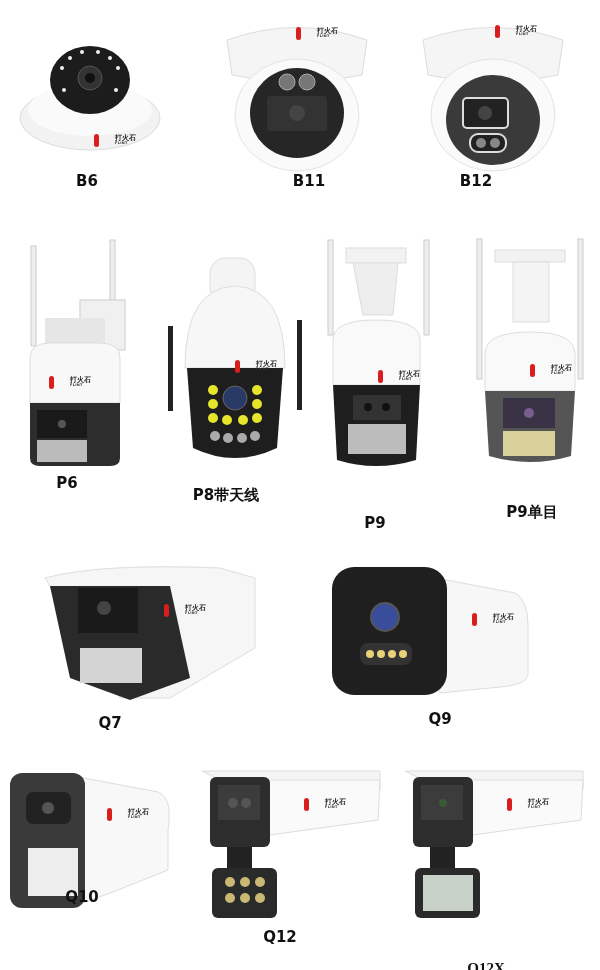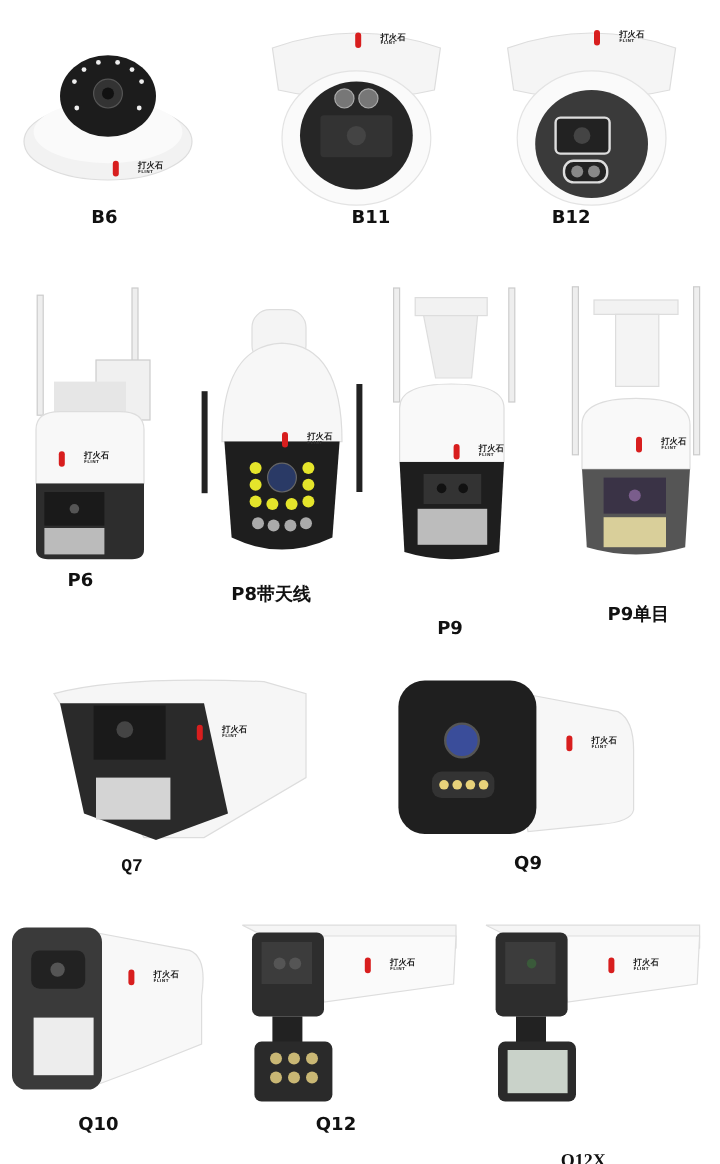--- a/index.html
+++ b/index.html
@@ -190,21 +190,21 @@
     <rect x="40" y="80" width="62" height="35" fill="#d4d4d4"></rect>
   </svg>
   <div class="logo" style="left:112px;top:36px;">
     <span class="seal"></span>
       <span class="txt">
         <span class="cn">打火石</span>
         <span class="en">FLINT</span>
       </span>
   </div>
 </div>
-<div class="label" style="left:110px;top:714px;font-family:Liberation Mono, monospace;">Q7</div>
+<div class="label" style="left:110px;top:714px;">Q7</div>
 
 <div class="item" style="left:330px;top:565px;width:200px;height:135px;">
   <svg width="200" height="135" viewBox="0 0 200 135">
     <path d="M90 10 L185 28 Q198 35 198 60 L198 110 Q196 120 170 122 L110 128 Z" fill="#f7f7f7" stroke="#ddd"></path>
     <rect x="2" y="2" width="115" height="128" rx="22" fill="#1f1f1f"></rect>
     <circle cx="55" cy="52" r="14" fill="#3a4d9a" stroke="#555" stroke-width="2"></circle>
     <rect x="30" y="78" width="52" height="22" rx="8" fill="#333"></rect>
     <circle cx="40" cy="89" r="4" fill="#e8d27a"></circle>
       <circle cx="51" cy="89" r="4" fill="#e8d27a"></circle>
       <circle cx="62" cy="89" r="4" fill="#e8d27a"></circle>
@@ -229,21 +229,21 @@
     <rect x="20" y="78" width="50" height="48" fill="#ededed"></rect>
   </svg>
   <div class="logo" style="left:87px;top:38px;">
     <span class="seal"></span>
       <span class="txt">
         <span class="cn">打火石</span>
         <span class="en">FLINT</span>
       </span>
   </div>
 </div>
-<div class="label" style="left:82px;top:928px;">Q10</div>
+<div class="label" style="left:82px;top:888px;">Q10</div>
 
 <div class="item" style="left:200px;top:765px;width:185px;height:145px;">
   <svg width="185" height="145" viewBox="0 0 185 145">
     <path d="M2 6 L180 6 L180 25 L90 50 Z" fill="#f5f5f5" stroke="#ddd"></path>
     <path d="M60 15 L180 15 L178 55 L70 70 Z" fill="#fafafa" stroke="#ddd"></path>
     <rect x="10" y="12" width="60" height="70" rx="6" fill="#2d2d2d"></rect>
     <rect x="18" y="20" width="42" height="35" fill="#3c3c3c"></rect>
     <circle cx="33" cy="38" r="5" fill="#555"></circle>
       <circle cx="46" cy="38" r="5" fill="#555"></circle>
     <rect x="27" y="82" width="25" height="22" fill="#222"></rect>

